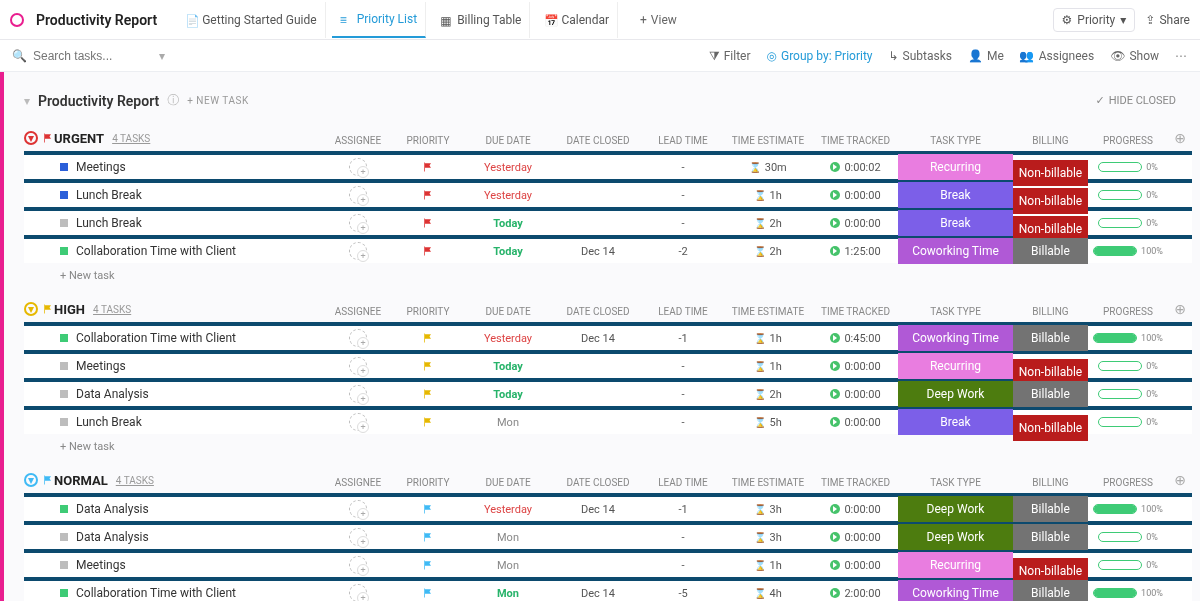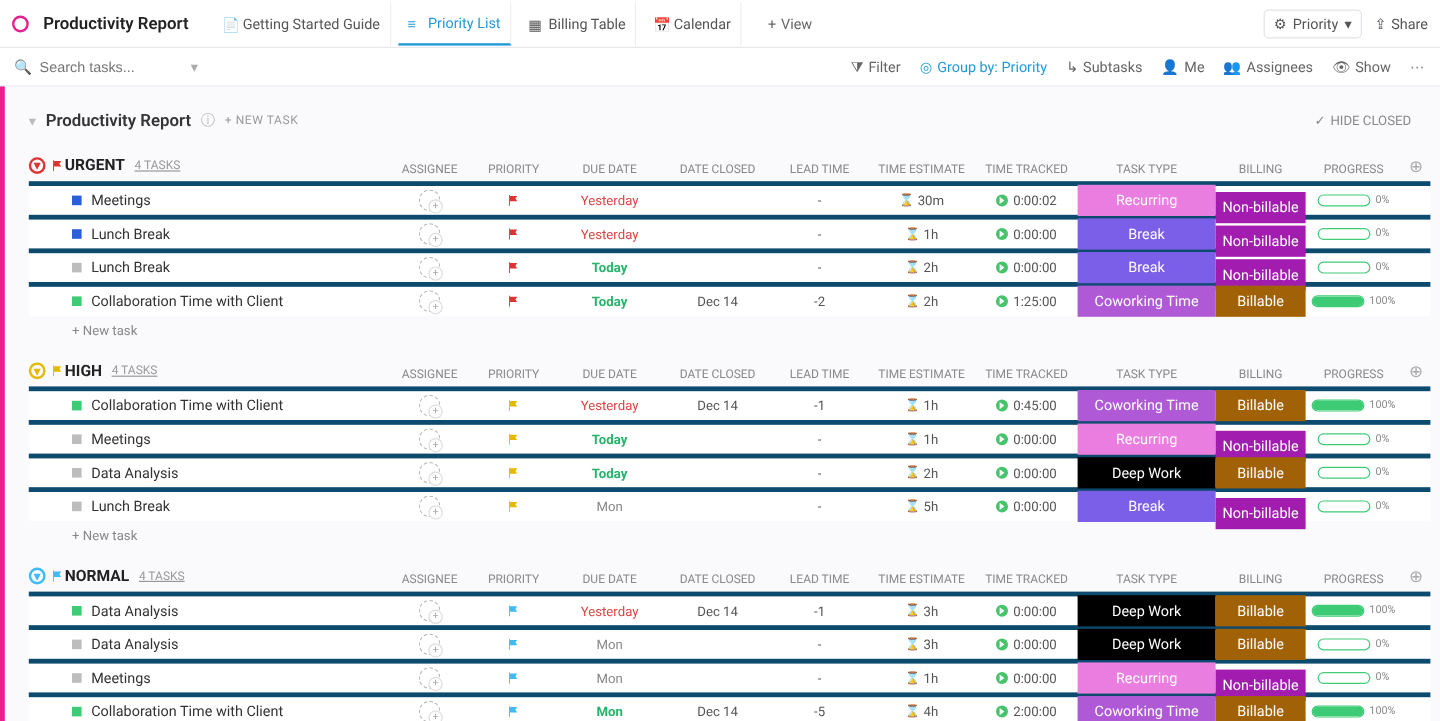--- a/index.html
+++ b/index.html
@@ -65,23 +65,23 @@
 .due.red { color:#d44; }
 .due.green { color:#27b36a;font-weight:bold; }
 .due.gray { color:#888; }
 .est-icon { color:#aaa; margin-right:3px; font-size:10px;}
 .play { width:10px;height:10px;border-radius:50%; background:#46c36b; display:inline-block; margin-right:4px; position:relative;}
 .play::after{content:"";position:absolute;left:3px;top:2px;border-left:4px solid #fff;border-top:3px solid transparent;border-bottom:3px solid transparent;}
 .chip { width:100%; height:26px; display:flex; align-items:center; justify-content:center; color:#fff; font-size:12px; }
 .chip.recurring{background:#e97de0;}
 .chip.break{background:#7c5fe8;}
 .chip.coworking{background:#b059d6;}
-.chip.deepwork{background:#000000;}
-.chip.nonbill{background:#a21caf;margin-top:12px;}
-.chip.bill{background:#a16207;}
+.chip.deepwork{background:#4d7c0f;}
+.chip.nonbill{background:#b91c1c;margin-top:12px;}
+.chip.bill{background:#737373;}
 .progress-wrap { display:flex; align-items:center; gap:4px; width:100%; justify-content:center;}
 .pbar { width:44px; height:10px; border:1px solid #3ecb76; border-radius:6px; overflow:hidden; background:#fff;}
 .pfill{height:100%; background:#3ecb76;}
 .ppct{font-size:9px; color:#888;}
 .newtask { padding:6px 0 2px 36px; font-size:11px; color:#888; }
 .addcol { color:#aaa; font-size:14px;}
 .dots { color:#888; letter-spacing:1px; }
 svg { display:block; }
 </style>
 </head>

